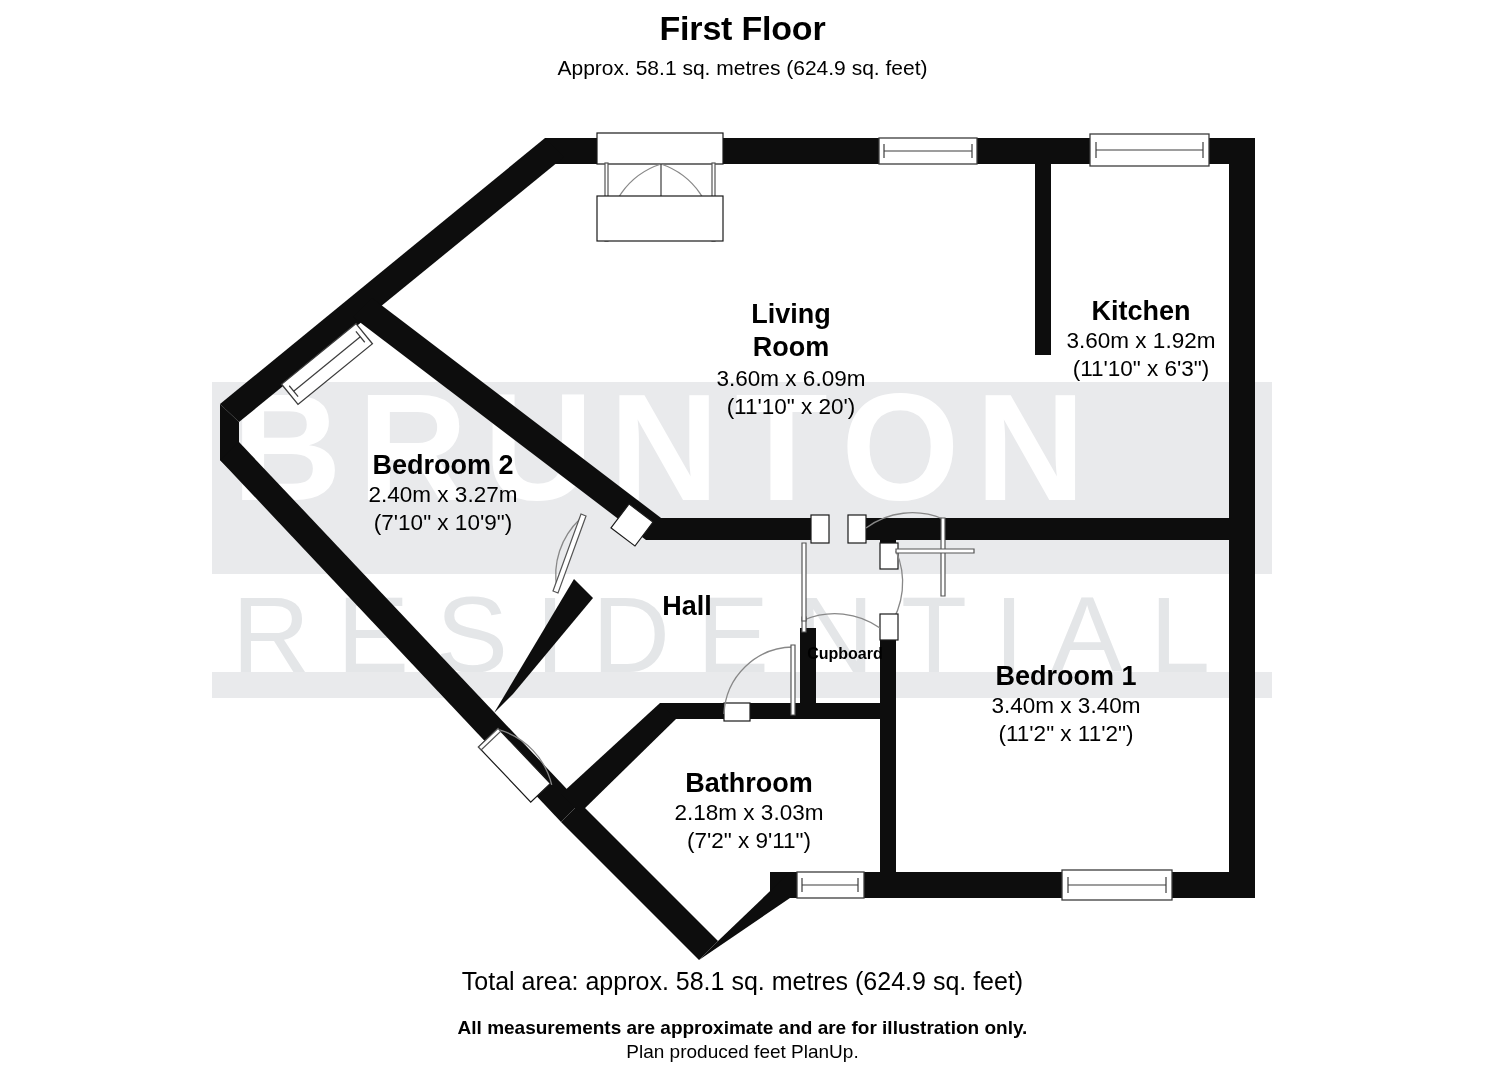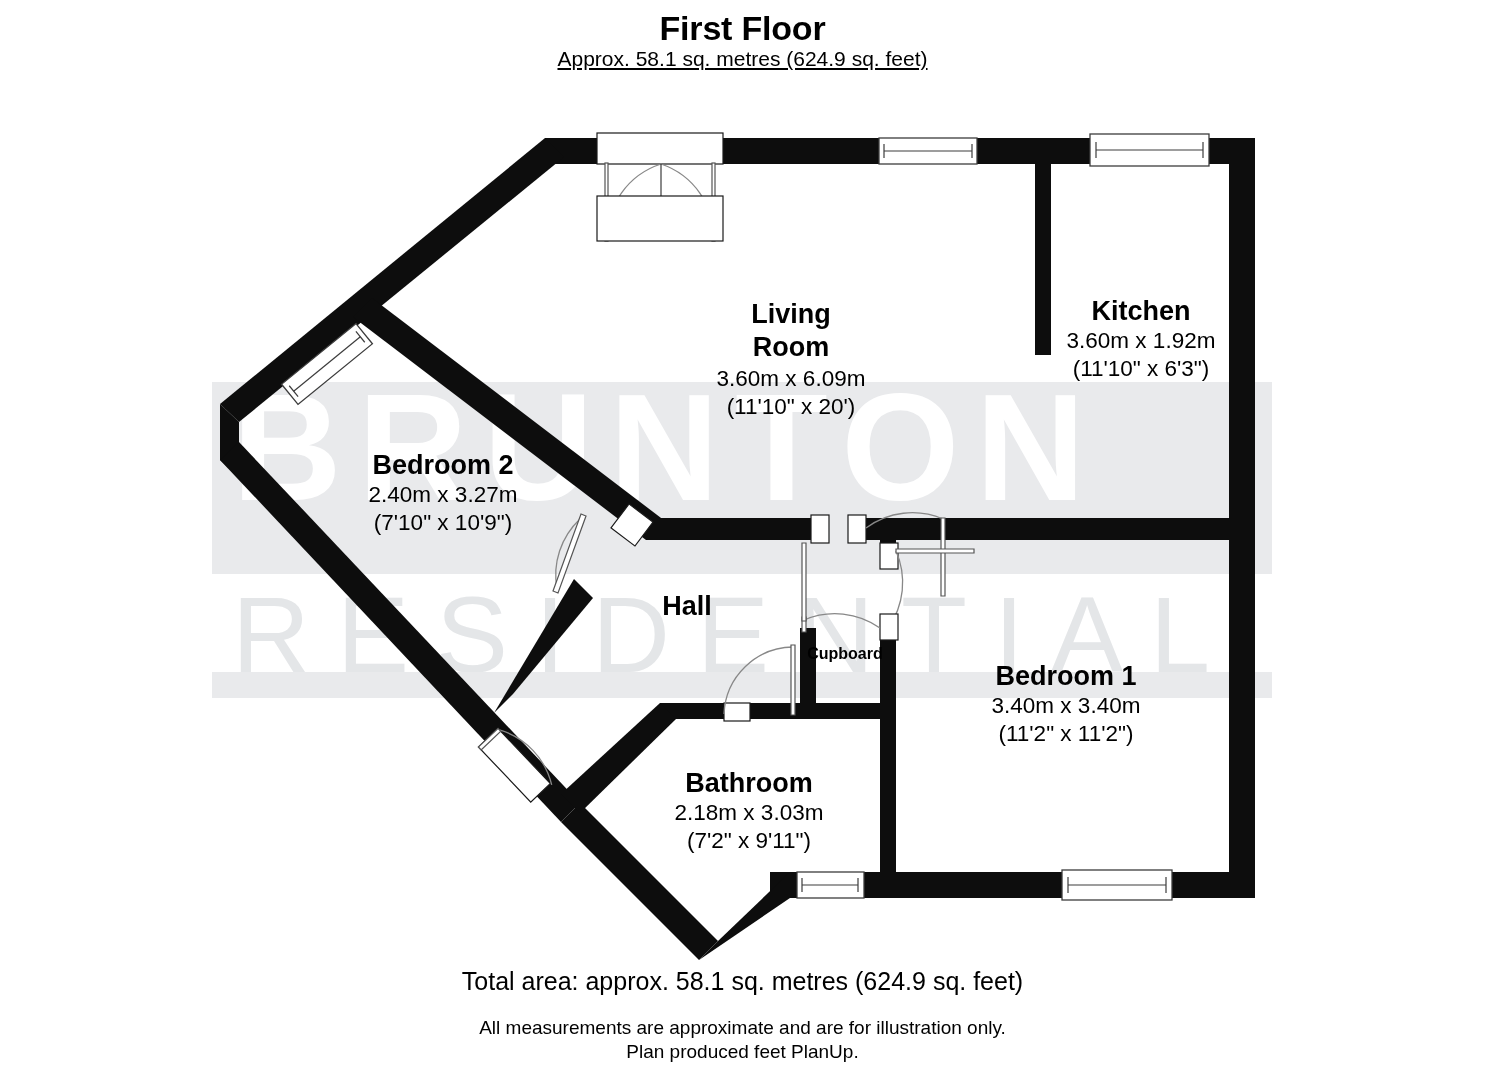--- a/index.html
+++ b/index.html
@@ -31,39 +31,40 @@
   }
   .header-title {
     font-size: 34px;
     font-weight: bold;
     letter-spacing: -0.2px;
     line-height: 1.1;
   }
   .header-sub {
     font-size: 21px;
     font-weight: normal;
+    margin-top: 9px;
     line-height: 1.1;
-    text-decoration: underline;
   }
   .footer {
     position: absolute;
     left: 0;
     top: 968px;
     width: 1485px;
     text-align: center;
   }
   .footer-total {
     font-size: 25px;
     font-weight: normal;
     line-height: 1.1;
   }
   .footer-note1 {
     font-size: 19px;
     margin-top: 20px;
     line-height: 1.3;
+    font-weight: bold;
   }
   .footer-note2 {
     font-size: 19px;
     line-height: 1.3;
   }
   #plan-svg {
     position: absolute;
     left: 0;
     top: 0;
   }

